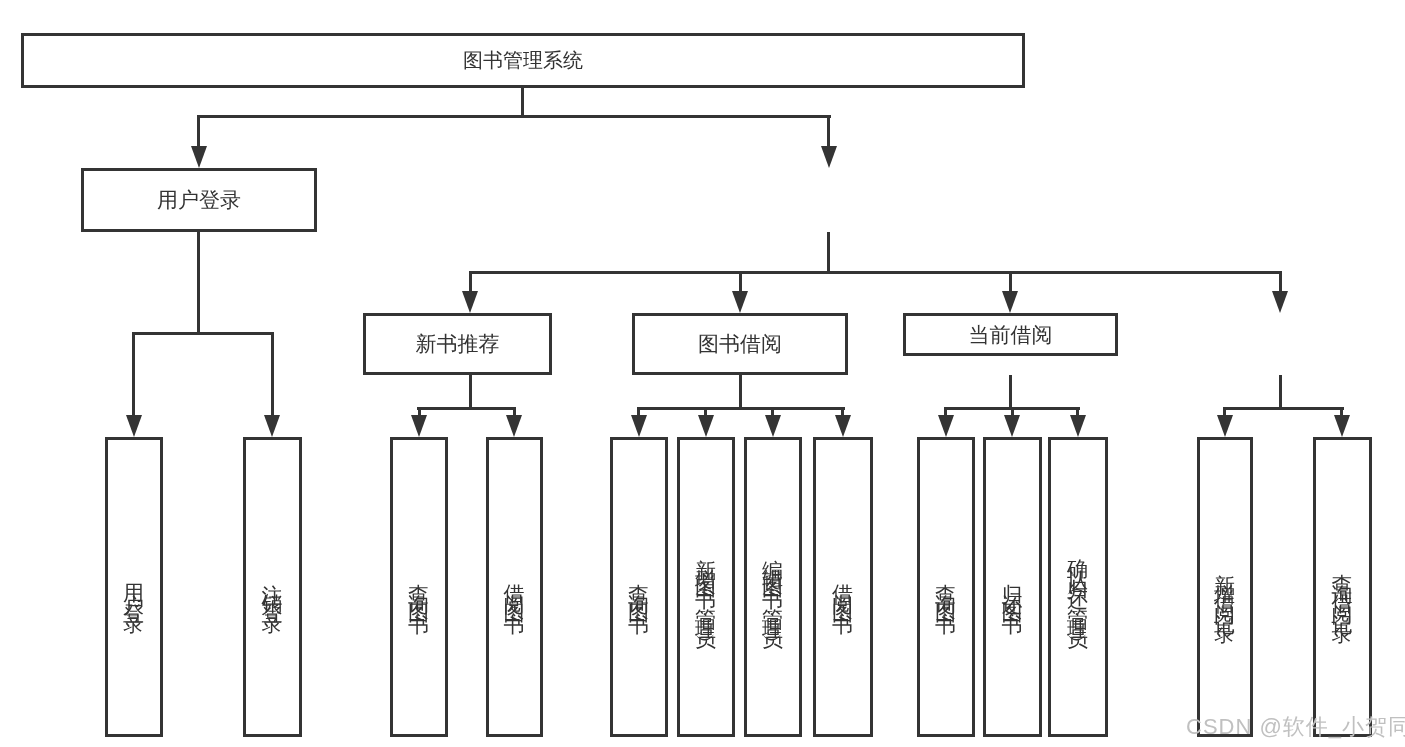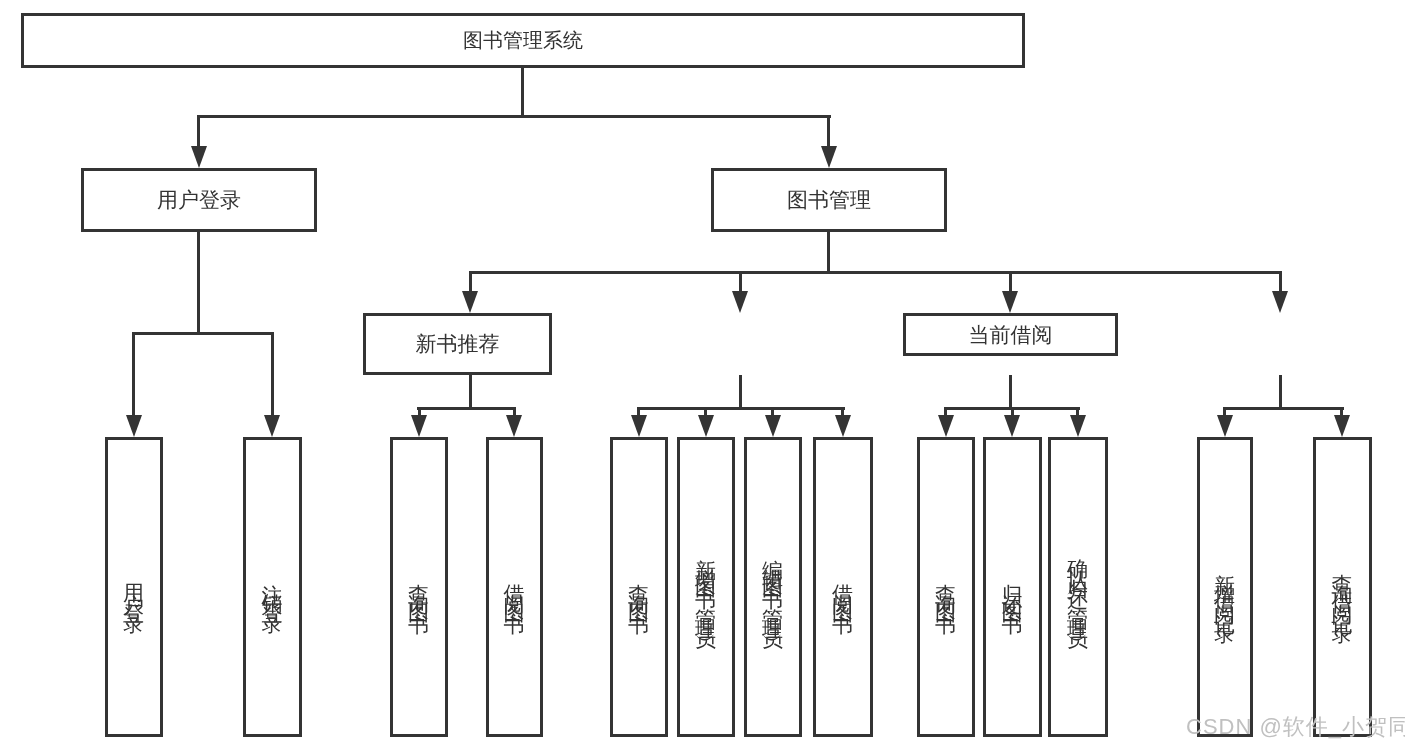--- a/index.html
+++ b/index.html
@@ -16,21 +16,21 @@
     background:#ffffff;
     border:3px solid #343434;
     color:#333333;
     display:flex;
     align-items:center;
     justify-content:center;
     font-size:21px;
     z-index:2;
   }
   .hboxlabel{font-size:21px;}
-  .rootbox{font-size:20px;}
+  .rootbox{font-size:20px;margin-top:20px;}
   .vbox{
     writing-mode:vertical-rl;
     text-orientation:mixed;
     letter-spacing:10px;
     font-size:21px;
     line-height:1;
   }
   .vline{position:absolute;width:3px;background:#343434;z-index:1;}
   .hline{position:absolute;height:3px;background:#343434;z-index:1;}
   .ahead{
@@ -51,24 +51,24 @@
 </style>
 </head>
 <body>
 
 <div class="canvas">
 
   <div class="box rootbox" style="left:21px;top:13px;width:1004px;height:55px">图书管理系统</div>
 
   <div class="box hboxlabel" style="left:81px;top:168px;width:236px;height:64px">用户登录</div>
 
-  <div class="box hboxlabel" style="left:711px;top:168px;width:236px;height:64px">图书管理</div>
 
   <div class="box hboxlabel" style="left:363px;top:313px;width:189px;height:62px">新书推荐</div>
 
+  <div class="box hboxlabel" style="left:632px;top:313px;width:216px;height:62px">图书借阅</div>
 
   <div class="box hboxlabel" style="left:903px;top:313px;width:215px;height:43px">当前借阅</div>
 
 
   <div class="box vbox" style="left:105px;top:437px;width:58px;height:300px">用户登录</div>
   <div class="box vbox" style="left:243px;top:437px;width:59px;height:300px">注销登录</div>
 
   <div class="box vbox" style="left:390px;top:437px;width:58px;height:300px">查询图书</div>
   <div class="box vbox" style="left:486px;top:437px;width:57px;height:300px">借阅图书</div>
 

